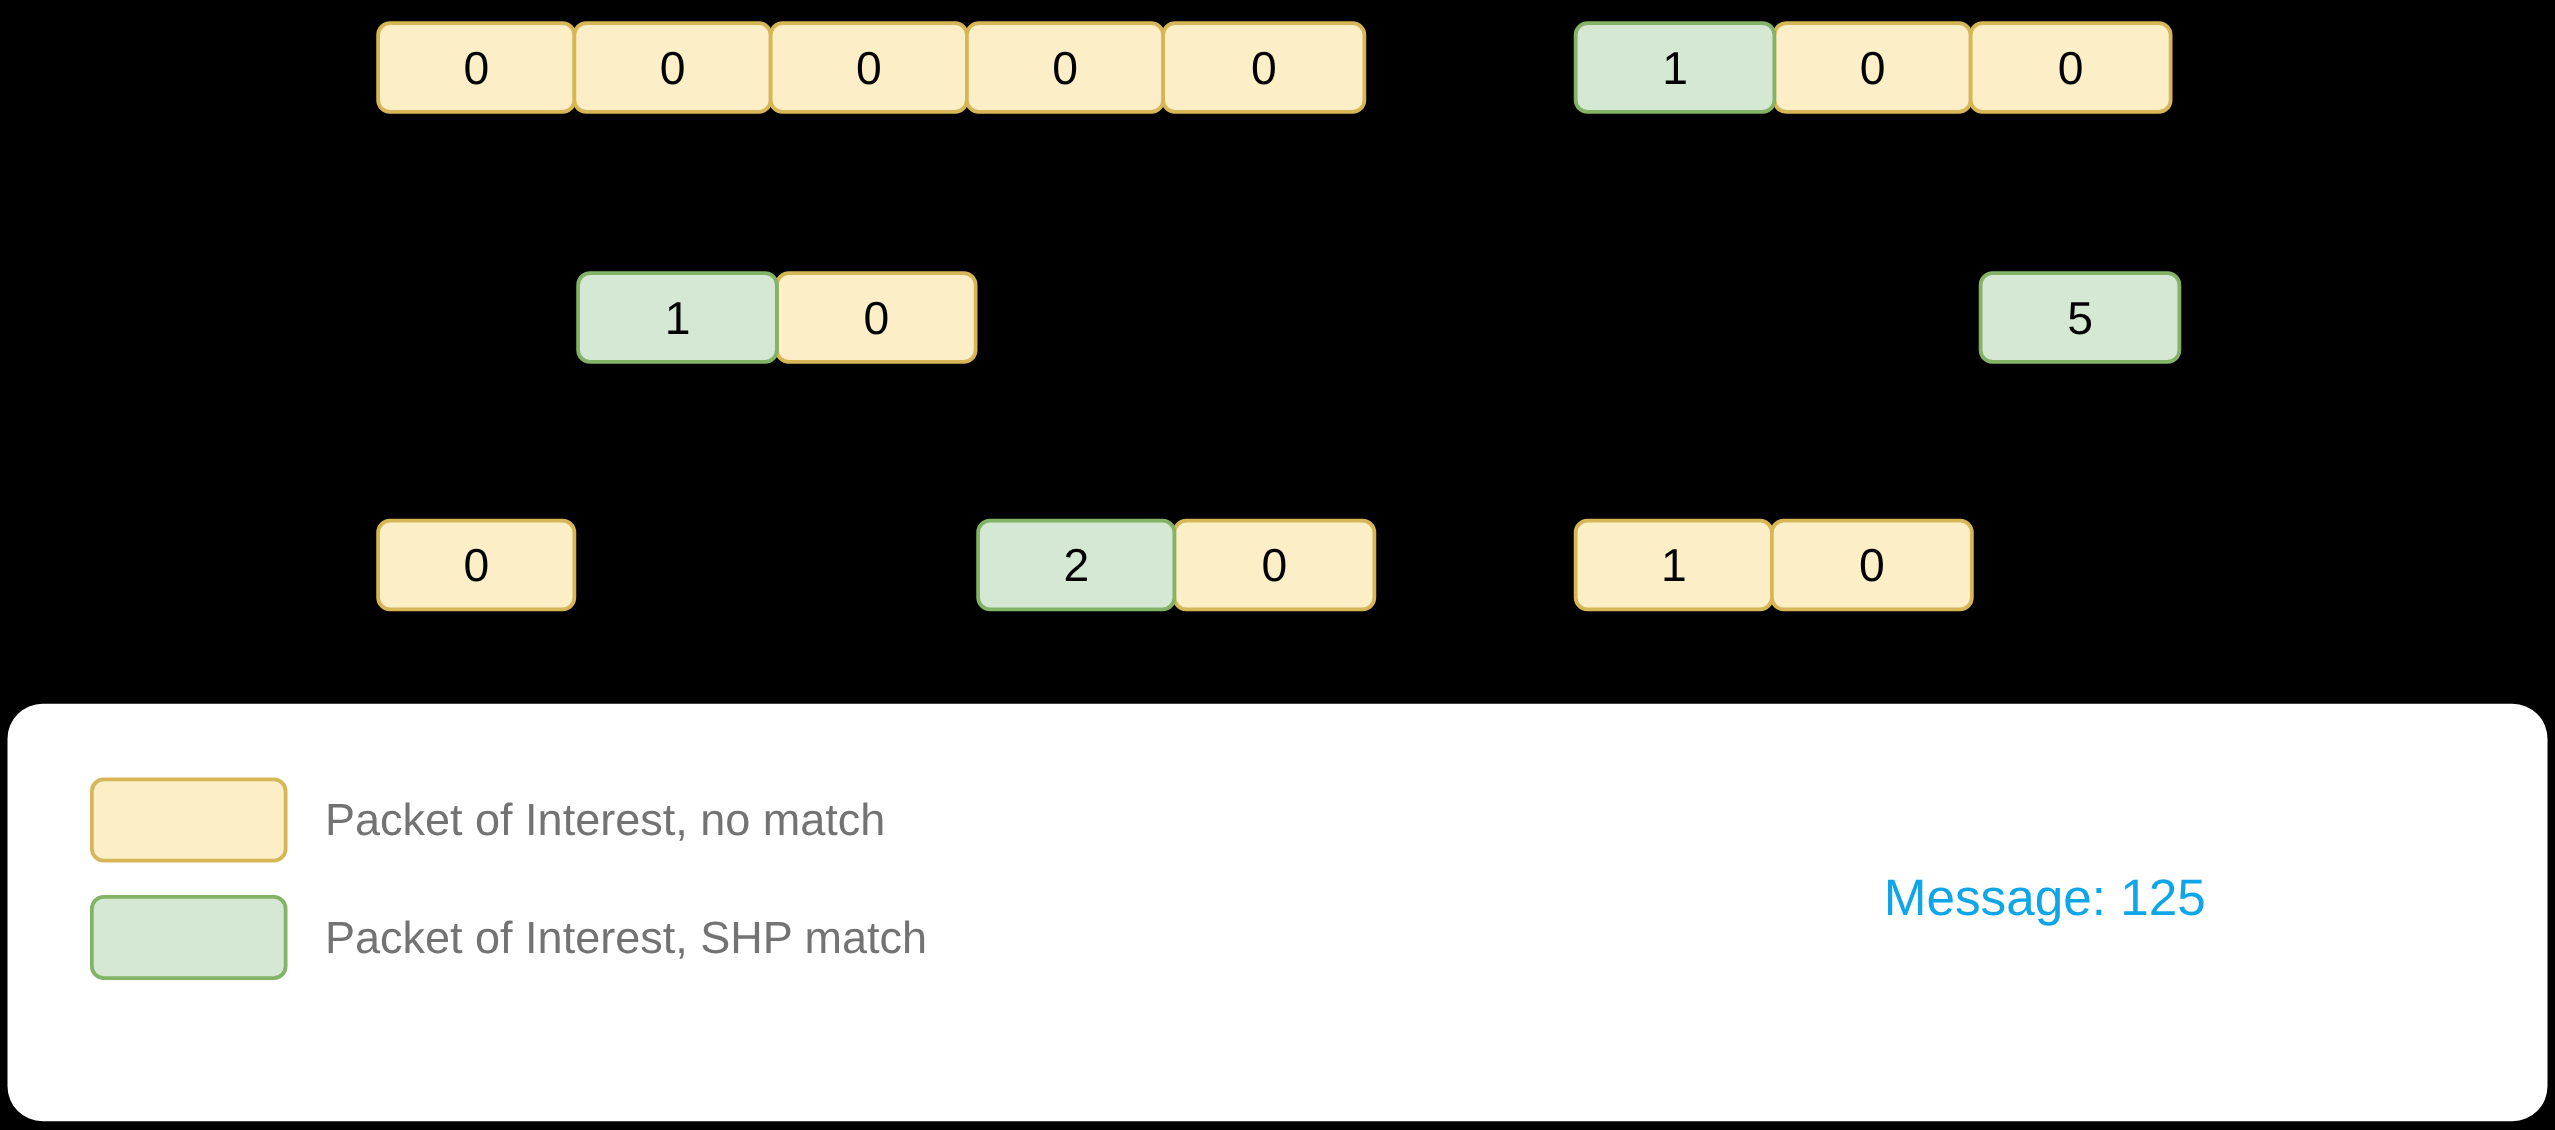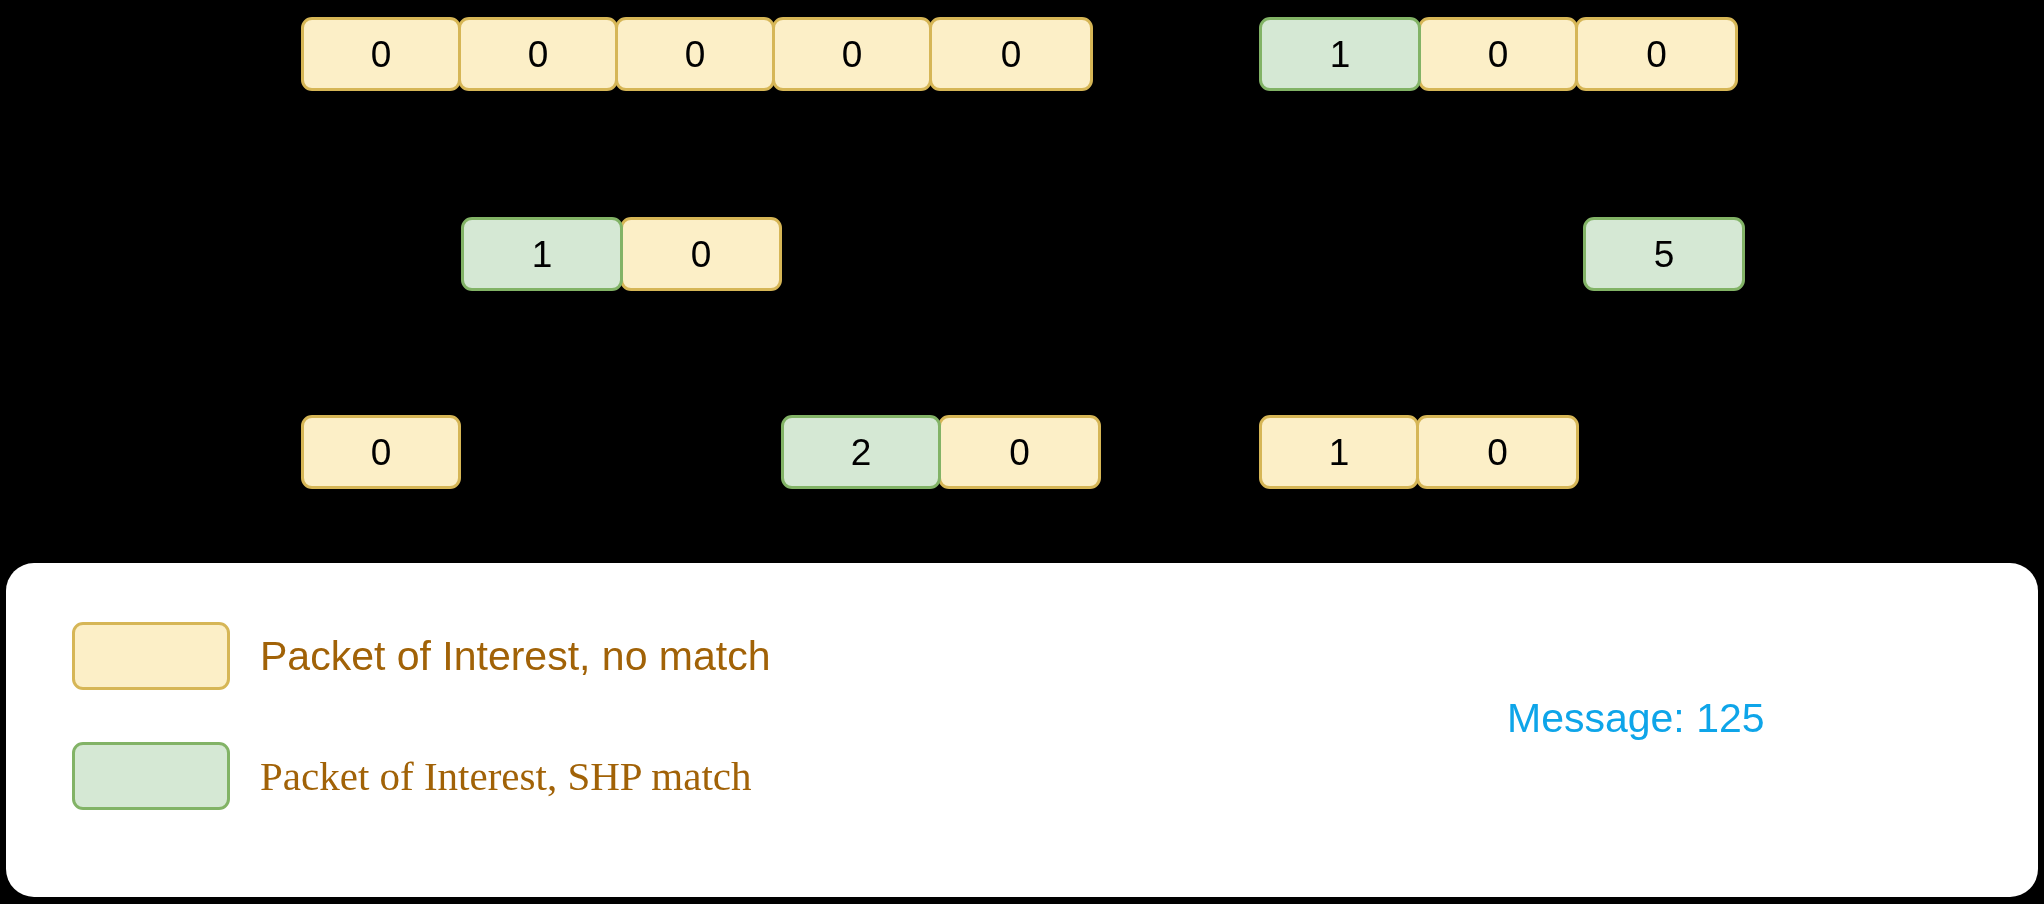--- a/index.html
+++ b/index.html
@@ -84,22 +84,22 @@
   .legend-swatch.nomatch {
     background: #FCEFC7;
     border-color: #D6B656;
   }
   .legend-swatch.match {
     background: #D5E8D4;
     border-color: #82B366;
   }
   .legend-label {
     margin-left: 30px;
-    font-size: 41px;
-    color: #a16207;
+    font-size: 36px;
+    color: #737373;
     white-space: nowrap;
     text-align: right;
   }
   #message-text {
     position: absolute;
     left: 1507px;
     top: 695px;
     font-size: 41px;
     color: #0ea5e9;
     white-space: nowrap;
@@ -149,21 +149,21 @@
       </div>
     </div>
 
   <div id="legend-panel">
   </div>
   <div id="legend-layer">
       <div class="legend-entry" style="left: 72px; top: 622px;">
         <div class="legend-swatch nomatch"></div>
         <div class="legend-label">Packet of Interest, no match</div>
       </div>
-      <div class="legend-entry" style="left: 72px; top: 742px; font-family: Liberation Serif, serif;">
+      <div class="legend-entry" style="left: 72px; top: 716px;">
         <div class="legend-swatch match"></div>
         <div class="legend-label">Packet of Interest, SHP match</div>
       </div>
     </div>
 
   <div id="message-text">Message: 125</div>
 
 </div>
 
 </body></html>

